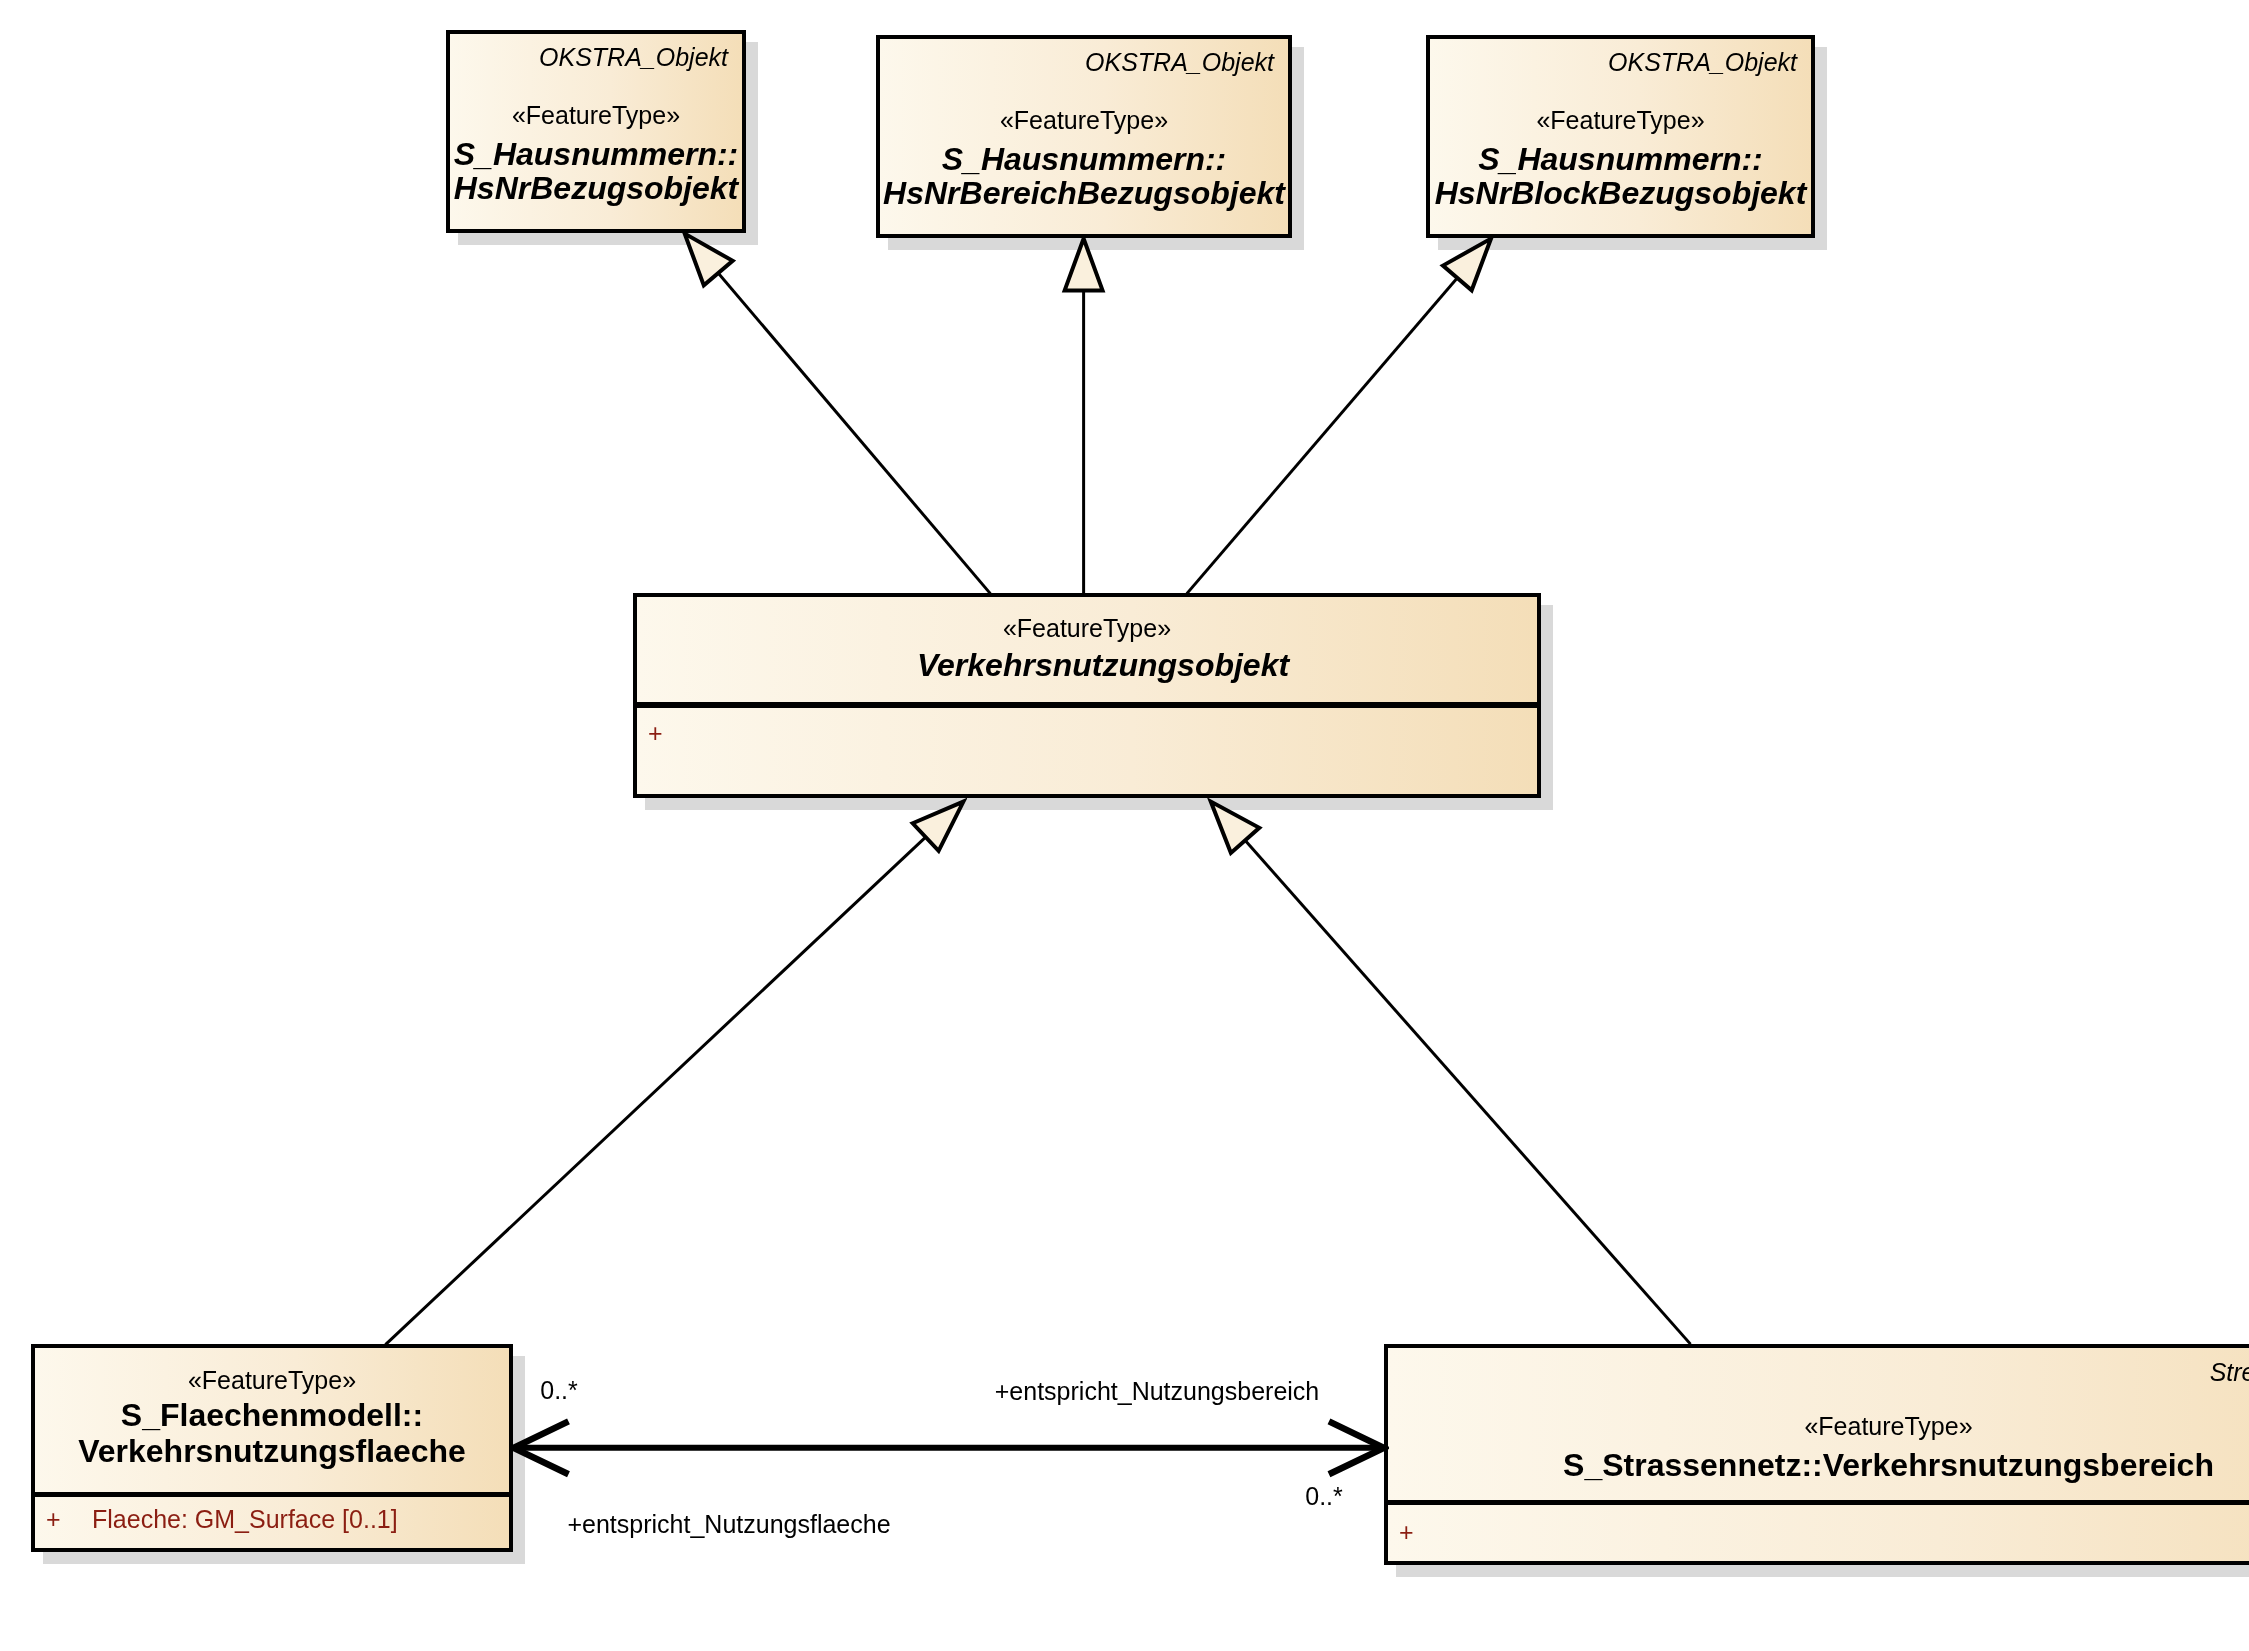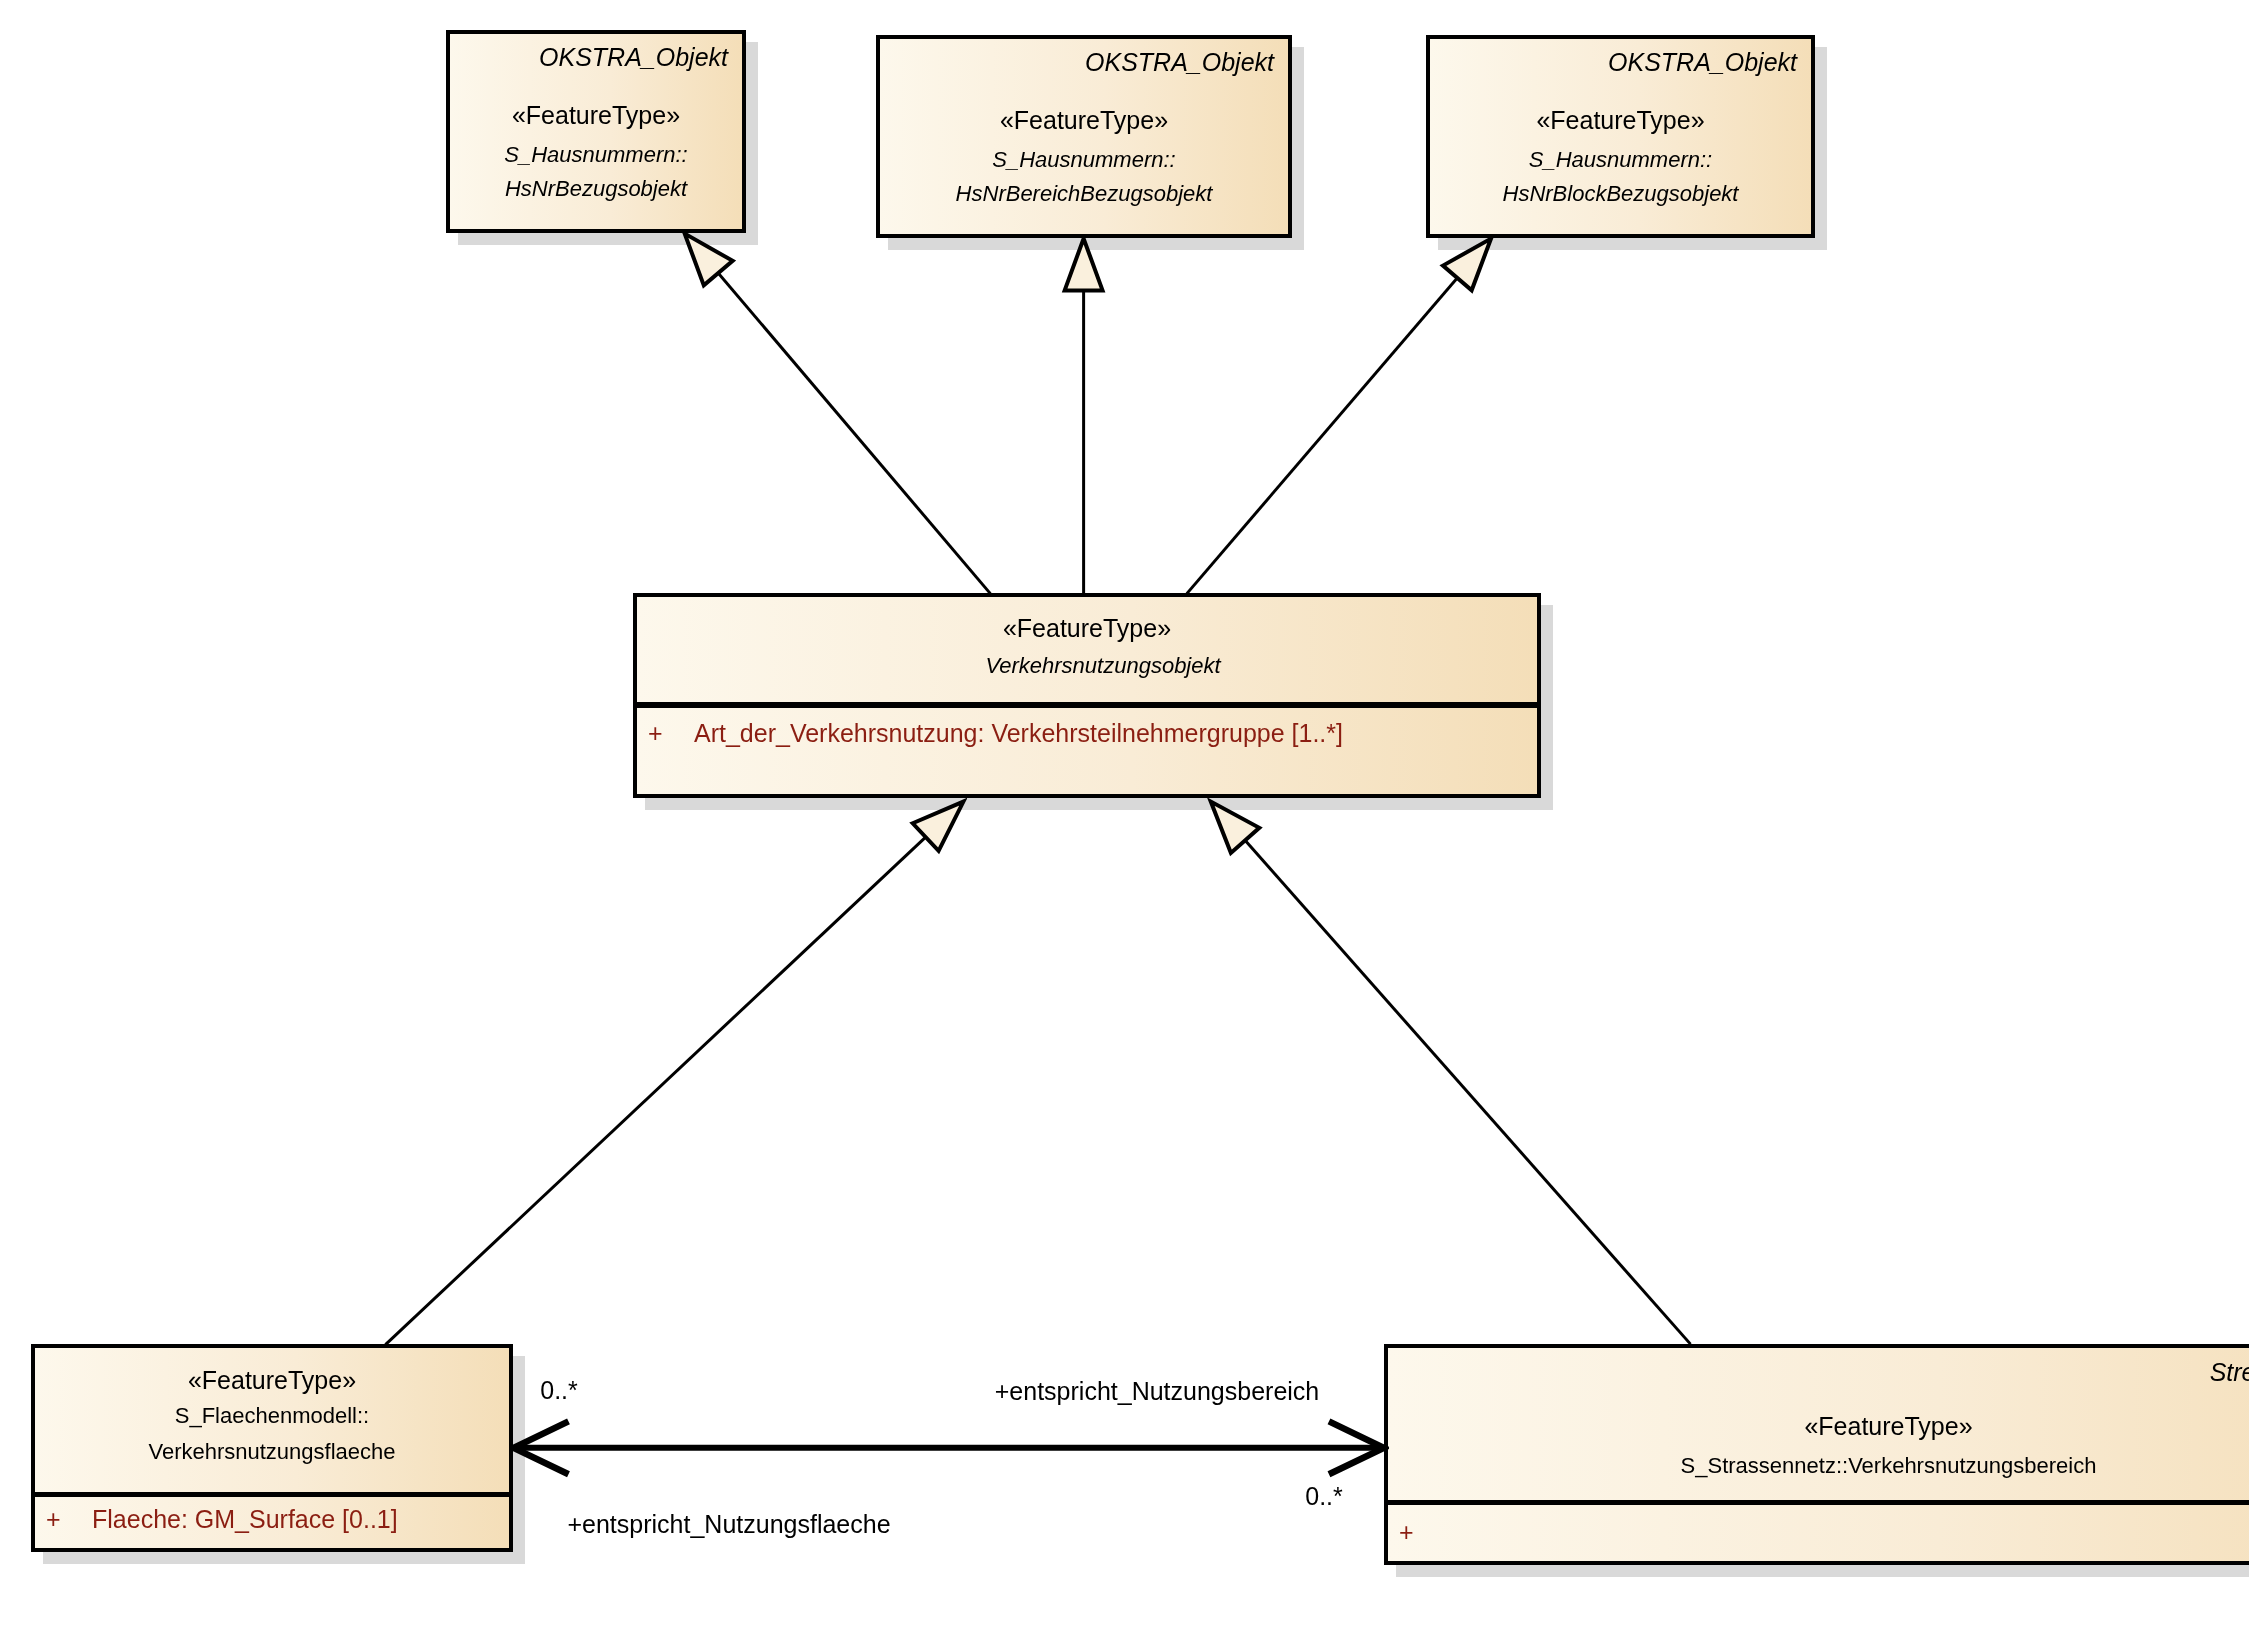--- a/index.html
+++ b/index.html
@@ -14,21 +14,21 @@
   }
   .pkg{
     position:absolute;right:14px;height:35px;line-height:35px;
     font-size:25px;font-style:italic;white-space:nowrap;
   }
   .line{
     position:absolute;left:0;right:0;height:35px;line-height:35px;
     text-align:center;white-space:nowrap;
   }
   .stereo{font-size:25px;}
-  .cname{font-size:22px;font-weight:normal;}
+  .cname{font-size:32px;font-weight:bold;}
   .it{font-style:italic;}
   .divider{position:absolute;left:-0.5px;right:-0.5px;background:#000;}
   .attr-row{position:absolute;left:0;right:0;height:35px;line-height:35px;font-size:25px;white-space:nowrap;}
   .attr-vis{position:absolute;left:11px;}
   .attr-txt{position:absolute;left:57px;}
   .edge-label{position:absolute;font-size:25px;white-space:nowrap;transform:translate(-50%,-50%);}
   svg.wires{position:absolute;left:0;top:0;}
 </style>
 </head>
 <body>
@@ -55,21 +55,20 @@
     <div class="line cname it" style="top:103px;">S_Hausnummern::</div>
     <div class="line cname it" style="top:137px;">HsNrBlockBezugsobjekt</div>
   </div>
 
   <div class="uml-box" style="left:633px;top:593px;width:908px;height:205px;">
     <div class="line stereo" style="top:13.5px;">«FeatureType»</div>
     <div class="line cname it" style="top:51px;margin-left:32px;">Verkehrsnutzungsobjekt</div>
     <div class="divider" style="top:105px;height:6px;"></div>
     <div class="attr-row" style="top:119px;color:#8b1e12;">
       <span class="attr-vis">+</span>
-      <span class="attr-txt">Art_der_Verkehrsnutzung: Verkehrsteilnehmergruppe [1..*]</span>
     </div>
   </div>
 
   <div class="uml-box" style="left:31px;top:1344px;width:482px;height:208px;">
     <div class="line stereo" style="top:14.5px;">«FeatureType»</div>
     <div class="line cname" style="top:86px;">Verkehrsnutzungsflaeche</div>
     <div class="line cname" style="top:50px;">S_Flaechenmodell::</div>
     <div class="divider" style="top:144px;height:5px;"></div>
     <div class="attr-row" style="top:154px;color:#8b1e12;">
       <span class="attr-vis">+</span>

